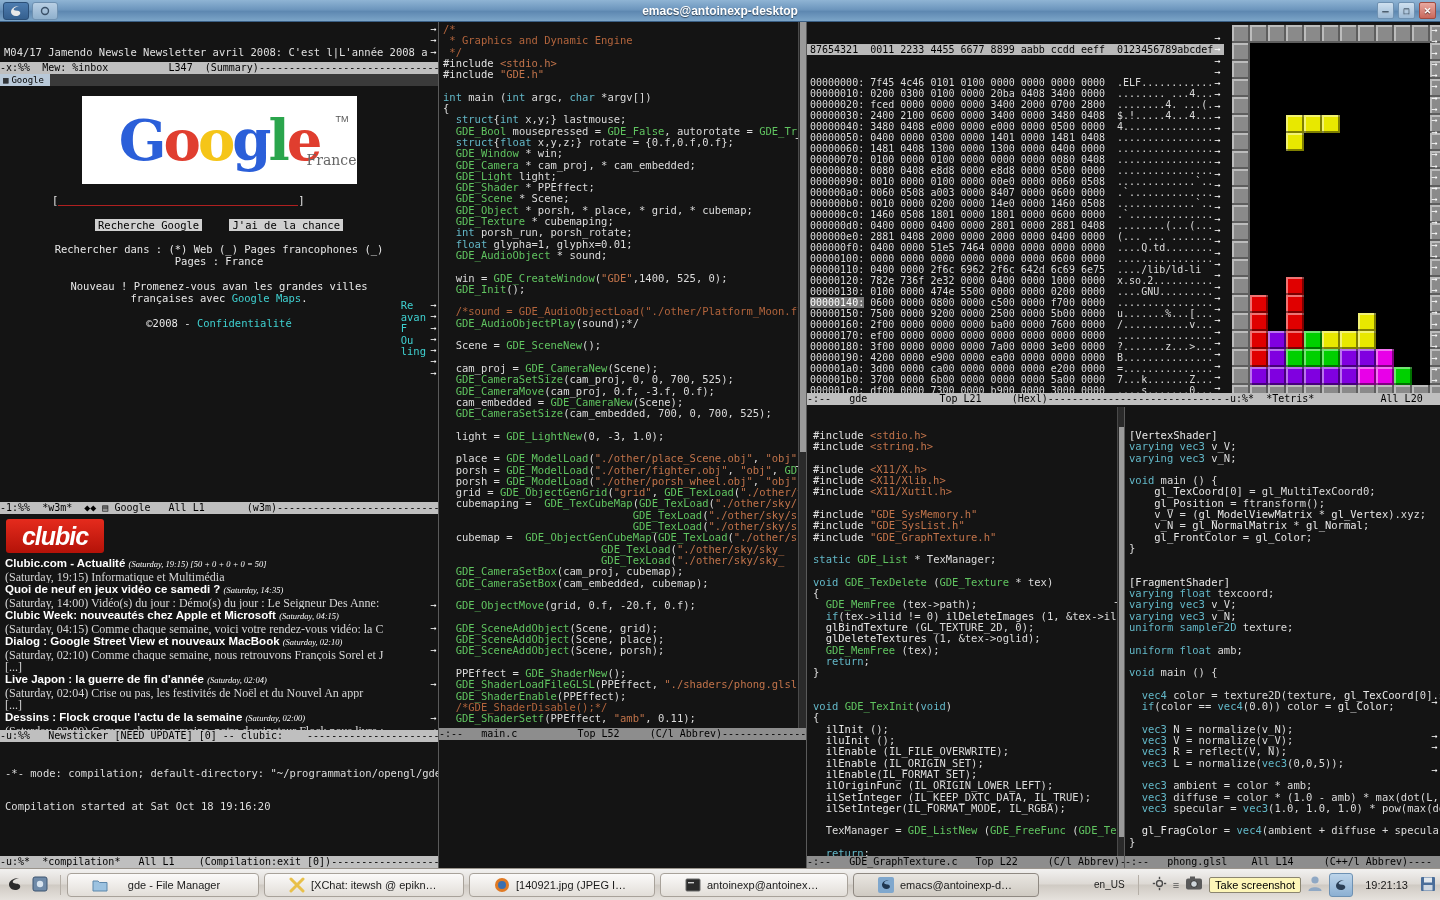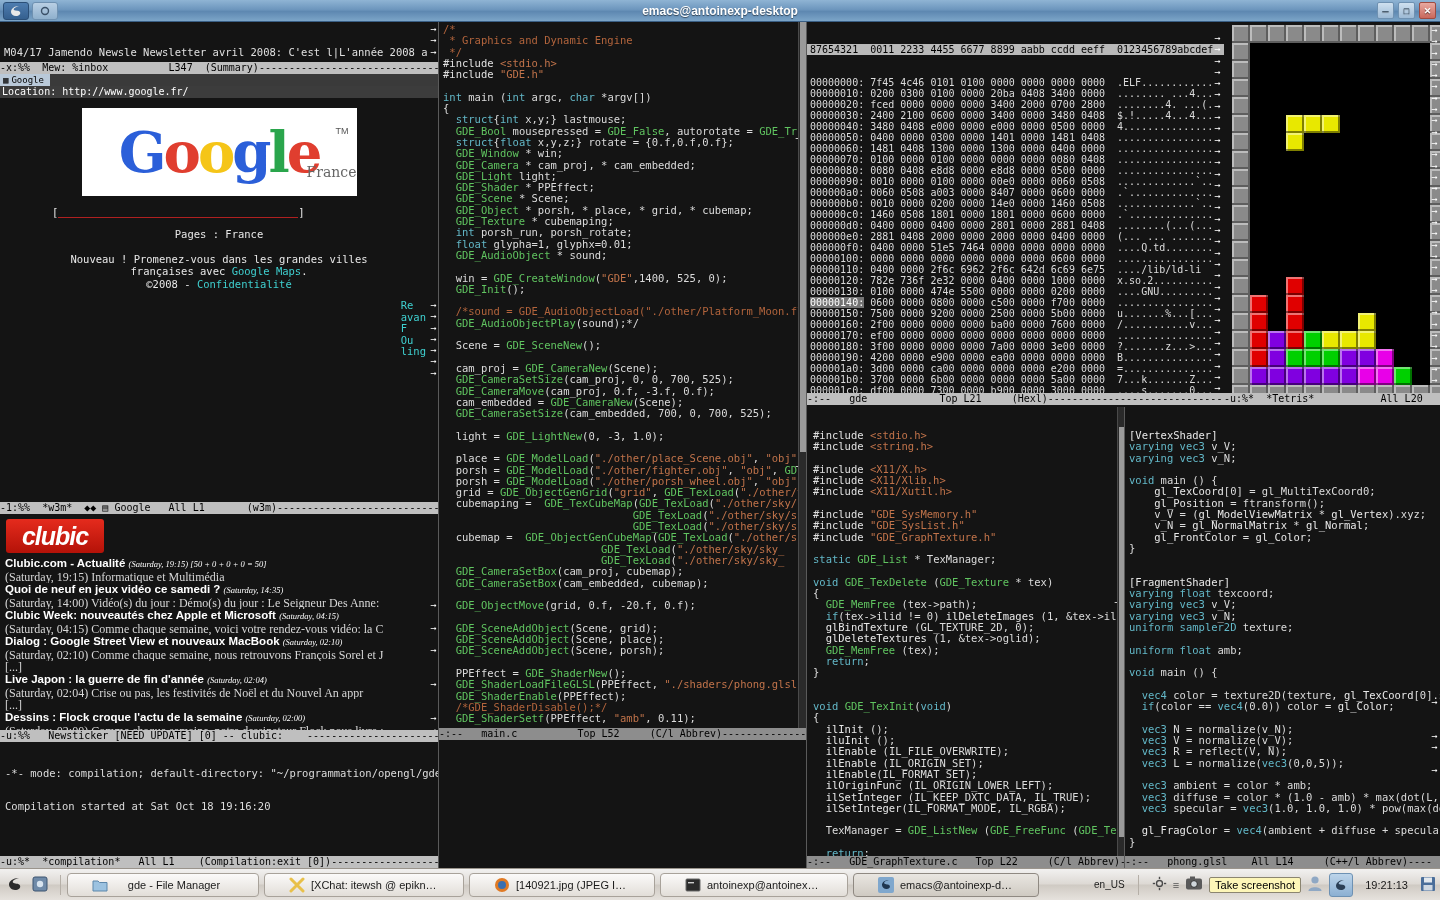--- a/index.html
+++ b/index.html
@@ -191,44 +191,49 @@
       <div class="modeline">-x:%%  Mew: %inbox          L347  (Summary)------------------------------------</div>
     </div>
 
     <div class="pane" style="left:0; top:52px; width:438px; height:440px;">
       <div class="w3m-tabbar">
         <div class="w3m-tab">
           <span>▦</span>
           <span>Google</span>
         </div>
       </div>
-      <div class="loc-line">Location: http://www.google.fr/</div>
 
 
       <div class="goog-logo-wrap">
         <span class="goog-logo"><span class="b">G</span><span class="r">o</span><span class="y">o</span><span class="b">g</span><span class="g">l</span><span class="r">e</span></span>
         <span class="goog-tm">TM</span>
         <span class="goog-fr">France</span>
       </div>
 
       <div style="margin-top:10px; padding-left:52px;" class="srch-field">
         <span>[</span><span class="srch-underline"></span><span>]</span>
       </div>
 
+      <div style="text-align:center; margin-top:8px;">
+        <span class="btn3d">Recherche Google</span>
+        <span style="display:inline-block;width:8px"></span>
+        <span class="btn3d">J'ai de la chance</span>
+      </div>
 
       <div style="text-align:center; margin-top:10px; color:#e8e8e8; font-size:10.5px; line-height:12px;">
+        <div>Rechercher dans : (*) Web (_) Pages francophones (_)</div>
         <div>Pages : France</div>
       </div>
 
       <div style="text-align:center; margin-top:13px; color:#e8e8e8; font-size:10.5px; line-height:12px;">
-        <div>Nouveau ! Promenez-vous dans les grandes villes</div>
+        <div>Nouveau ! Promenez-vous avan les grandes villes</div>
         <div><span>françaises avec </span><span style="color:#3fd0d0">Google Maps</span><span>.</span></div>
       </div>
 
-      <div style="text-align:center; margin-top:1px; font-size:10.5px;">
+      <div style="text-align:center; margin-top:13px; font-size:10.5px;">
         <span style="color:#e8e8e8">©2008 - </span><span style="color:#3fd0d0">Confidentialité</span>
       </div>
 
       <div style="position:absolute; right:12px; top:226px; color:#3fd0d0; font-size:10.5px; line-height:11.5px; text-align:left;">
         <div>Re</div>
         <div>avan</div>
         <div>F</div>
         <div>Ou</div>
         <div>ling</div>
       </div>

